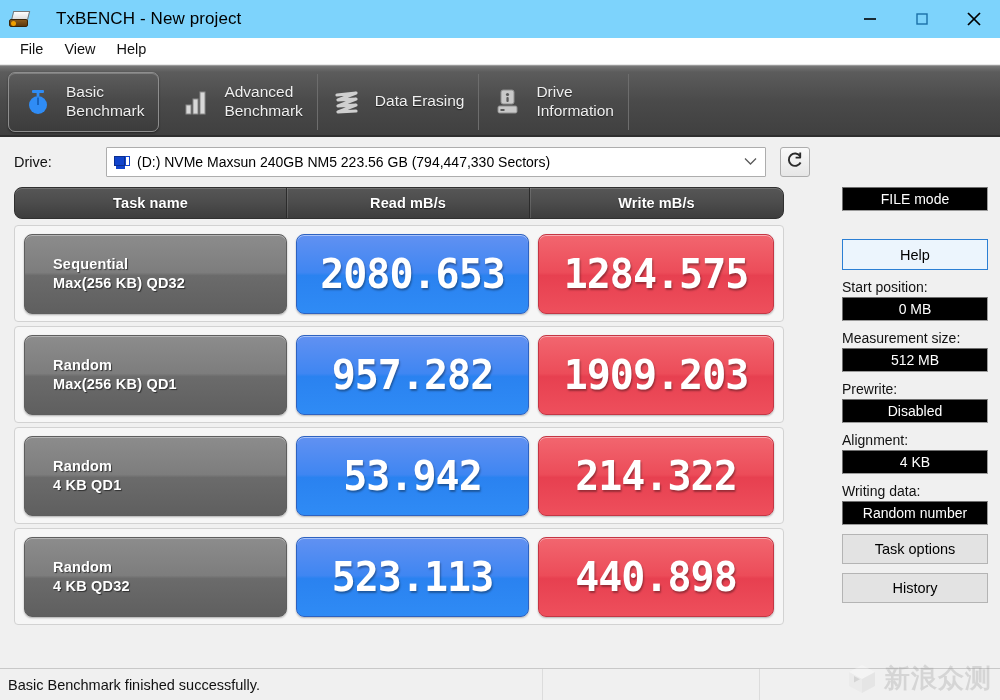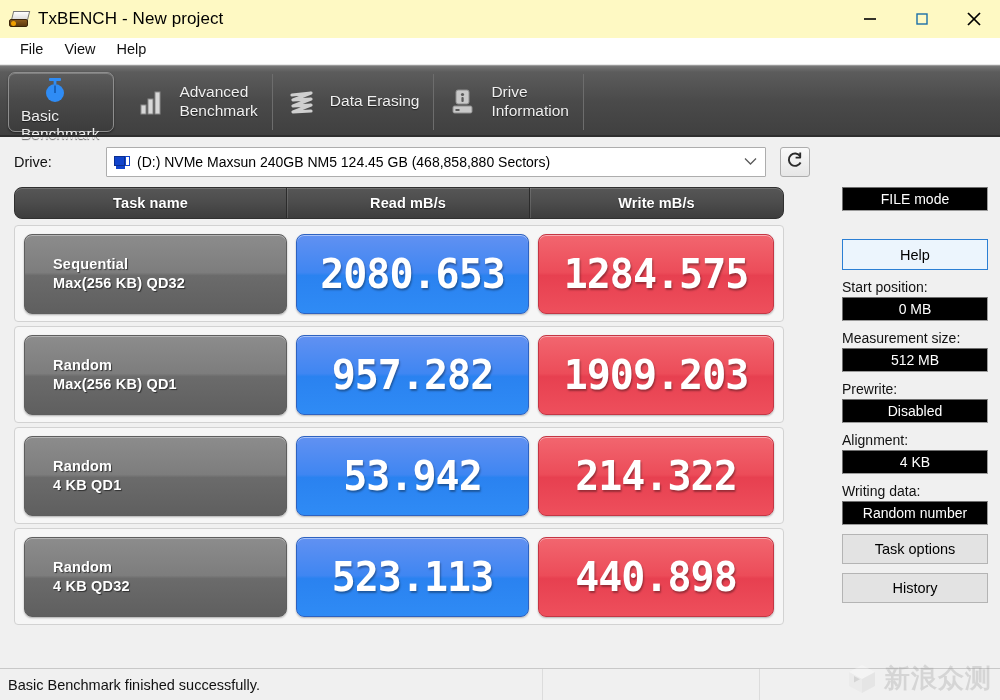--- a/index.html
+++ b/index.html
@@ -13,25 +13,26 @@
   #app {
     position: relative;
     width: 1000px; height: 700px;
     background: #f0f0f0;
     display: flex; flex-direction: column;
   }
 
   
   .titlebar {
     height: 38px;
-    background: #fef9c3;
+    background: #7dd3fc;
     display: flex;
     align-items: center;
     flex: 0 0 38px;
     position: relative;
+    gap: 18px;
   }
   .title-icon {
     width: 22px; height: 20px;
     margin-left: 8px; margin-right: 8px;
     position: relative;
     flex: 0 0 auto;
   }
   .title-icon .disk-body {
     position: absolute; left: 1px; top: 10px;
     width: 19px; height: 8px;
@@ -106,21 +107,20 @@
     border-right: 1px solid #6d6d6d;
   }
   .tab:last-child { border-right: 1px solid #6d6d6d; }
   .tab.active {
     background: linear-gradient(#5d5d5d, #4a4a4a 45%, #3c3c3c);
     border: 1px solid #8e8e8e;
     border-radius: 7px;
     box-shadow: inset 0 1px 0 rgba(255,255,255,.22), 0 1px 2px rgba(0,0,0,.45);
     margin-right: 8px;
     height: 60px;
-    flex-direction: column;
   }
   .tab-icon {
     width: 34px; height: 34px;
     margin-right: 11px;
     flex: 0 0 34px;
     display: flex; align-items: center; justify-content: center;
   }
   .tab-label {
     font-size: 15.5px;
     color: #efefef;
@@ -431,21 +431,21 @@
   </div>
 
   <div class="driverow">
     <div class="drive-label">Drive:</div>
     <div class="drive-combo">
       <span class="drive-glyph">
         <span class="mon"></span>
           <span class="mon2"></span>
           <span class="base"></span>
       </span>
-      <span class="drive-text">(D:) NVMe Maxsun 240GB NM5  124.45 GB (468,858,880 Sectors)</span>
+      <span class="drive-text">(D:) NVMe Maxsun 240GB NM5  223.56 GB (794,447,330 Sectors)</span>
       <span class="drive-arrow">
         <svg width="13" height="9" viewBox="0 0 13 9">
             <path d="M1 1.5 L6.5 7 L12 1.5" fill="none" stroke="#5a5a5a" stroke-width="1.3"></path>
           </svg>
       </span>
     </div>
     <div class="refresh-btn">
       <span>
         <svg width="20" height="20" viewBox="0 0 20 20">
           <path d="M15.2 6.2 A6.2 6.2 0 1 0 15.6 12.5" fill="none" stroke="#2b2b2b" stroke-width="1.9"></path>

